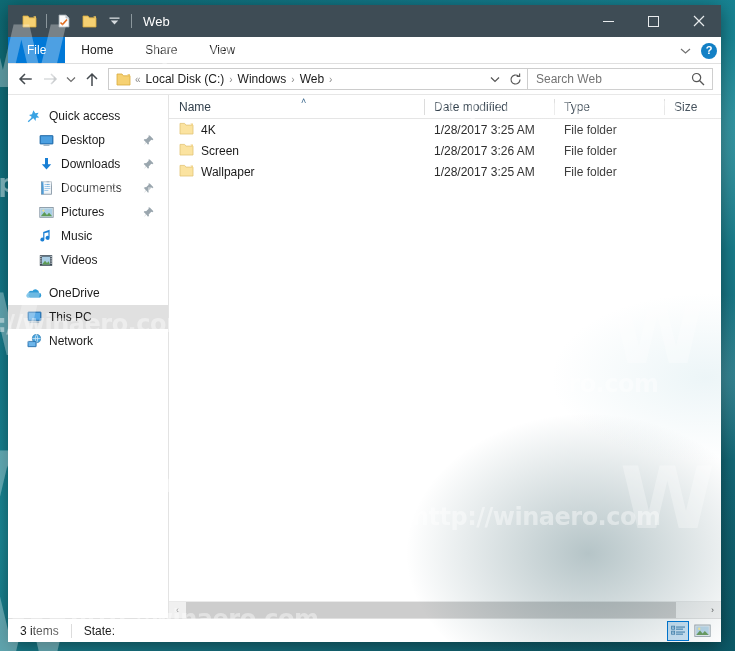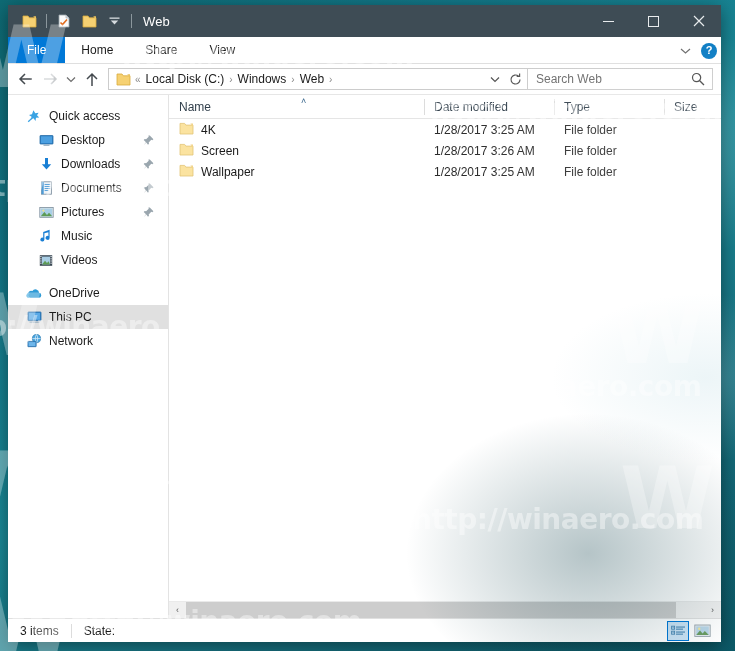--- a/index.html
+++ b/index.html
@@ -411,21 +411,21 @@
     pointer-events: none;
     overflow: hidden;
     z-index: 50;
   }
   .wm {
     position: absolute;
     font-family: "DejaVu Sans", sans-serif;
     font-weight: bold;
     white-space: nowrap;
     color: rgba(255,255,255,0.42);
-    font-size: 28px;
+    font-size: 24px;
     letter-spacing: -0.5px;
   }
   .wm-big {
     position: absolute;
     font-family: "DejaVu Sans", sans-serif;
     font-weight: bold;
     color: rgba(255,255,255,0.30);
     font-size: 86px;
     line-height: 1;
   }

